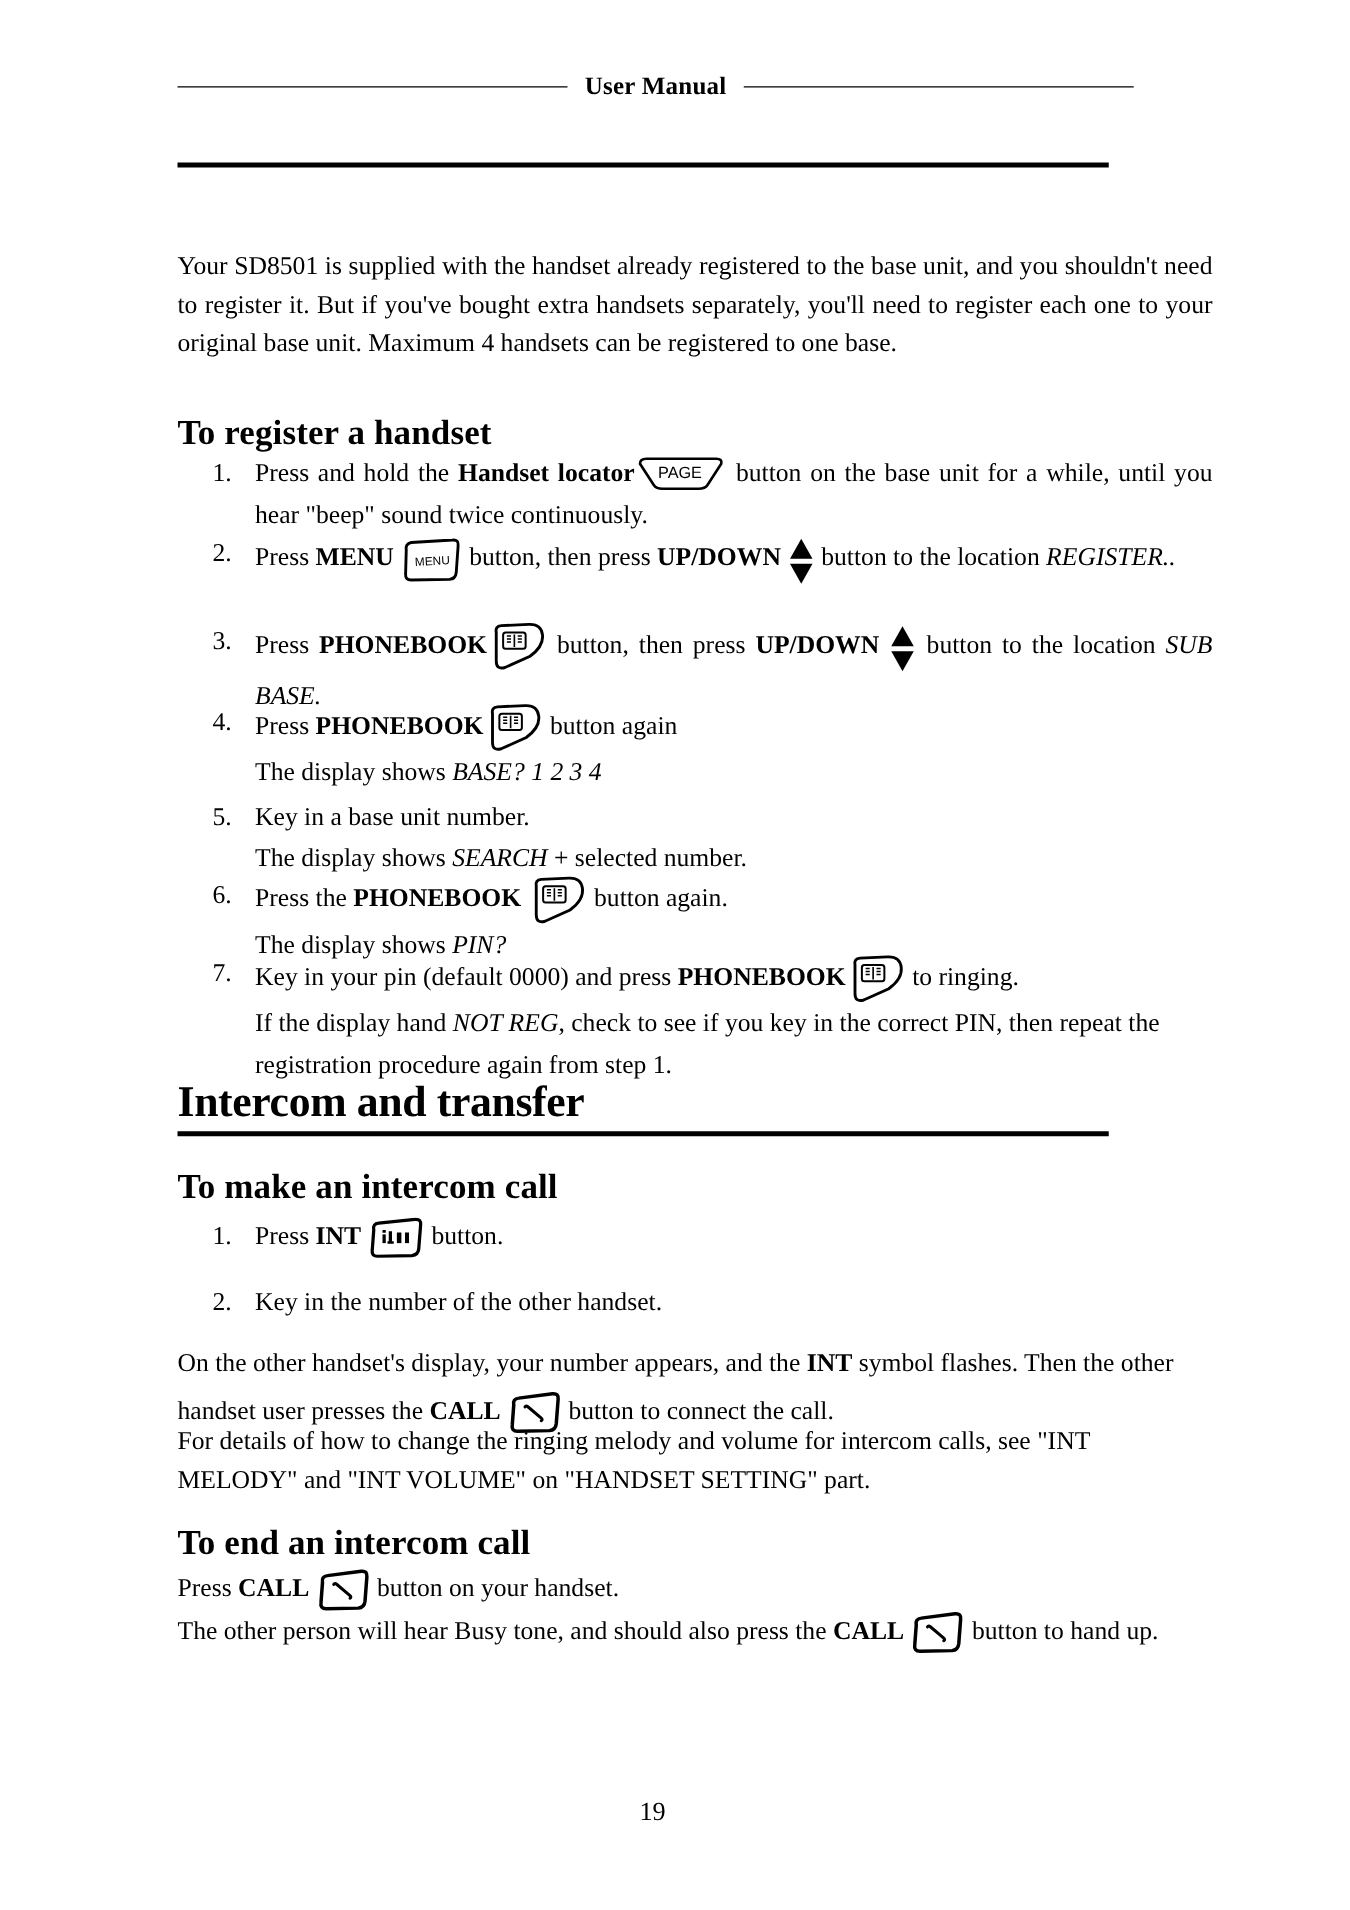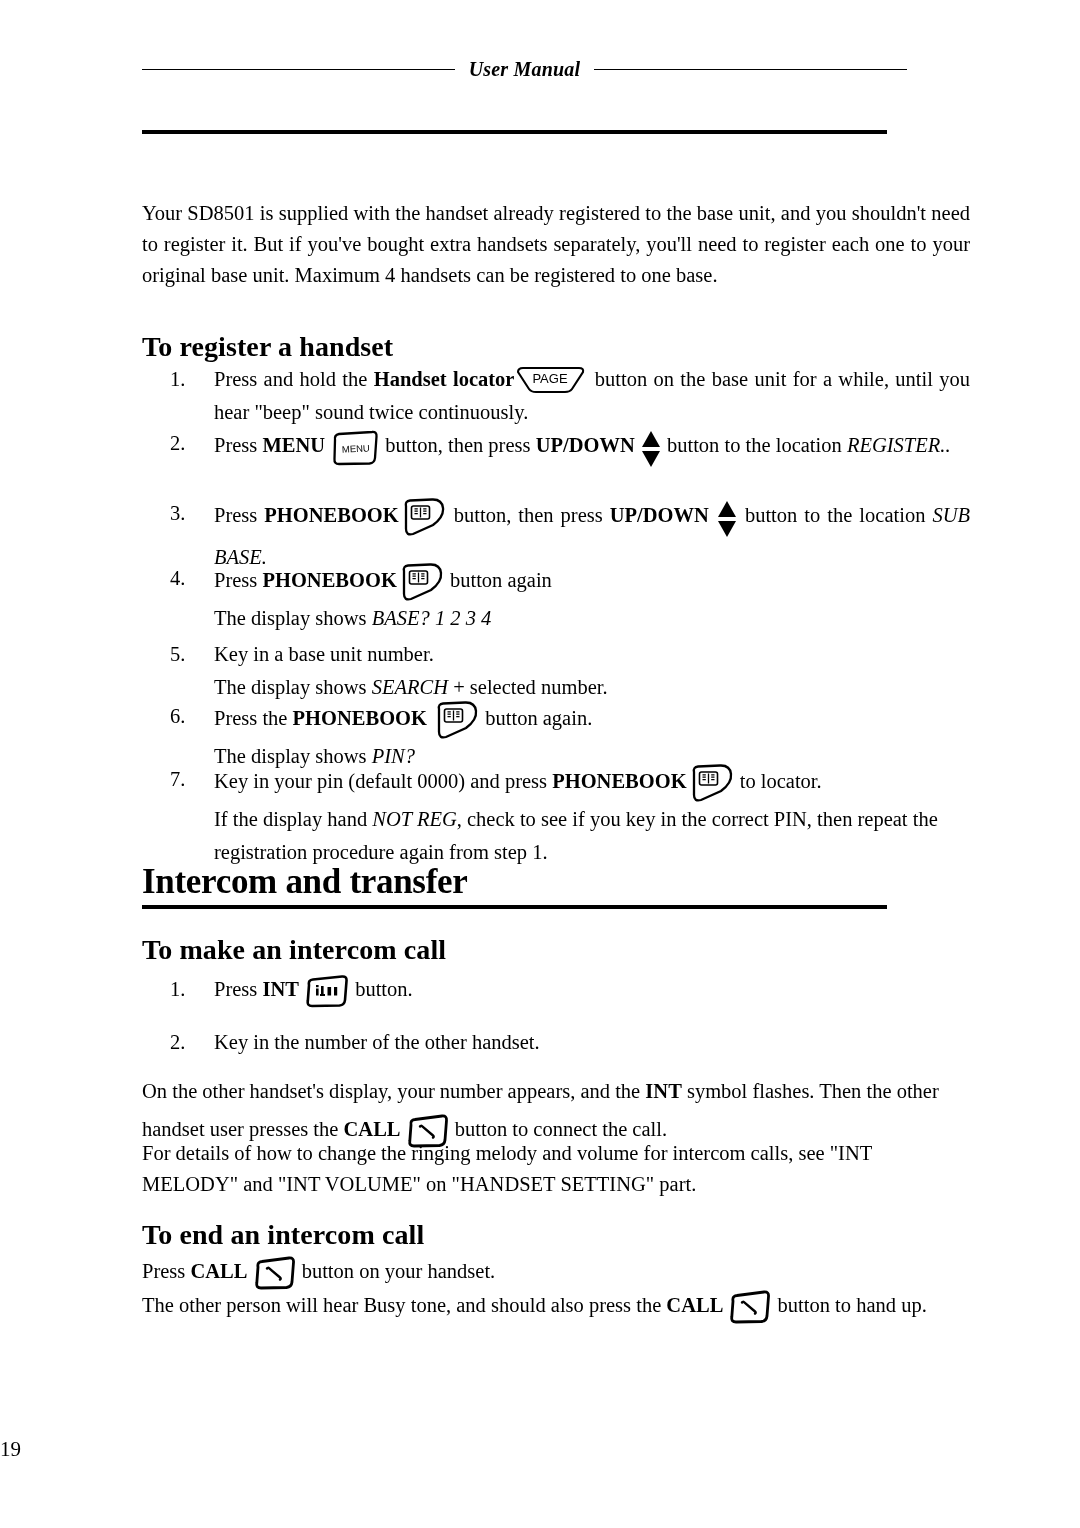--- a/index.html
+++ b/index.html
@@ -34,21 +34,20 @@
     gap: 0;
   }
   .header .rule {
     flex: 1 1 auto;
     height: 0;
     border-top: 1.6px solid #000;
   }
   .header .rule.left { margin-right: 14px; }
   .header .rule.right { margin-left: 14px; }
   .header .htitle {
-    font-style: italic;
     font-weight: bold;
     font-size: 20px;
     white-space: nowrap;
     letter-spacing: .2px;
   }
 
   
   .chapter {
     position: absolute;
     left: 142px;
@@ -92,21 +91,21 @@
     line-height: 33px;
   }
   .step .num {
     position: absolute;
     left: 0;
     top: 0;
     width: 38px;
     text-align: left;
   }
   .step .txt {
-    margin-left: 44px;
+    margin-left: 34px;
     display: block;
   }
   .step .txt.just { text-align: justify; }
   b, .b { font-weight: bold; }
   i, .i { }
 
   
   .key {
     display: inline-block;
     vertical-align: -8px;
@@ -136,20 +135,21 @@
   
   .key-updown { width: 22px; height: 44px; vertical-align: -19px; }
   .key-updown svg { display:block; }
 
   
   .pagenum {
     position: absolute;
     left: 0;
     top: 1437px;
     width: 1044px;
+    text-align: center;
     font-size: 21px;
   }
 </style>
 </head>
 <body>
 
 <div class="page">
 
   <div class="header">
     <span class="rule left"></span>
@@ -238,21 +238,21 @@
   </div>
 
   <div class="step" style="left:170px; top:763px; width:800px;">
     <span class="num">7.</span>
     <span class="txt">
       <span>Key in your pin (default 0000) and press </span><b>PHONEBOOK</b><span class="key key-pb"><svg viewBox="0 0 48 40" width="48" height="40">
           <path d="M7 9 Q6 4 11 3.5 L33 2.5 Q43 2 44 11 Q45 20 34 28 L14 37 Q7 39 7 32 Z" fill="none" stroke="#000" stroke-width="2.3"></path>
           <rect x="12.5" y="9" width="18" height="13" rx="2" fill="none" stroke="#000" stroke-width="1.6"></rect>
           <path d="M21.5 10.5 L21.5 20.5 M15.5 11.8 L18.8 11.8 M15.5 14.2 L18.8 14.2 M15.5 16.6 L18.8 16.6
                    M24.2 11.8 L27.5 11.8 M24.2 14.2 L27.5 14.2 M24.2 16.6 L27.5 16.6" stroke="#000" stroke-width="1.3" fill="none"></path>
-        </svg></span><span> to locator.</span><br>
+        </svg></span><span> to ringing.</span><br>
       <span>If the display hand </span><i>NOT REG</i><span>, check to see if you key in the correct PIN, then repeat the registration procedure again from step 1.</span>
     </span>
   </div>
 
   <div class="chapter" style="top:864px;">
     <h1>Intercom and transfer</h1>
     <div class="hrule"></div>
   </div>
 
   <div class="subhead" style="left:142px; top:934px;">To make an intercom call</div>

